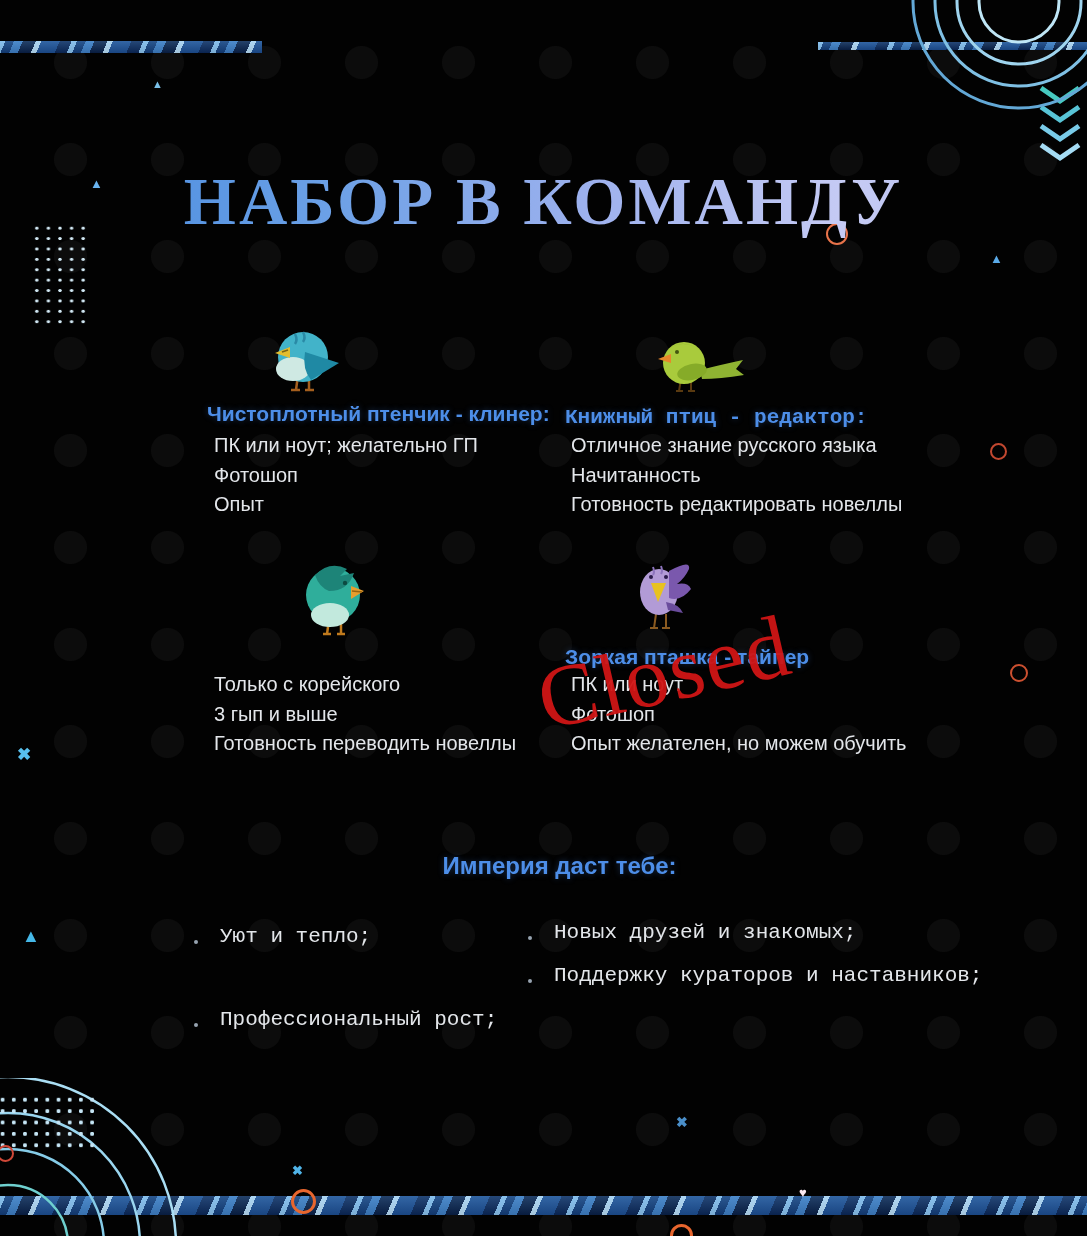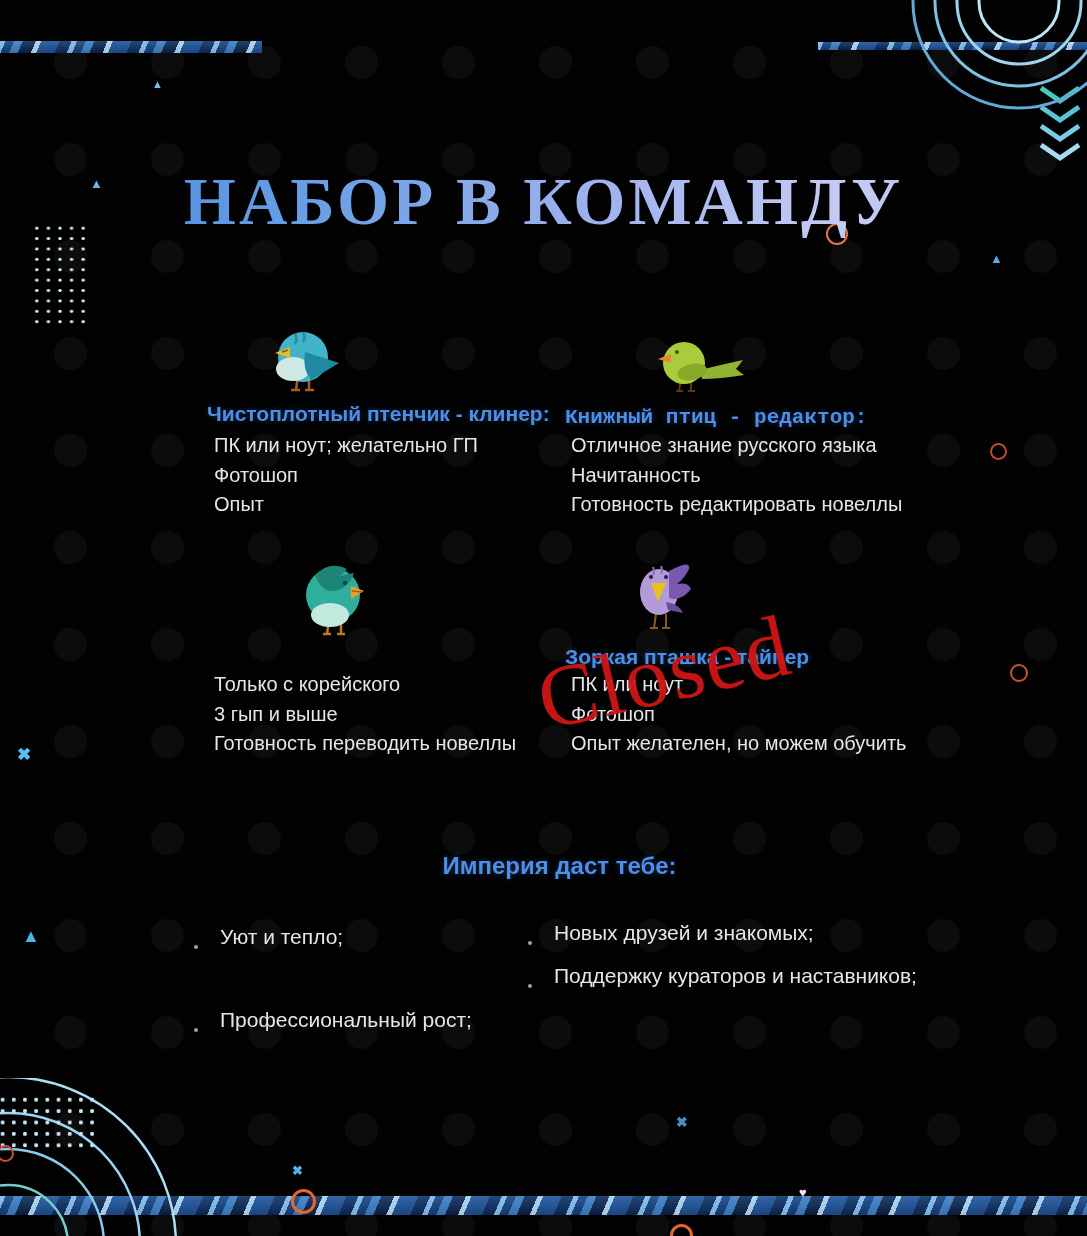--- a/index.html
+++ b/index.html
@@ -61,21 +61,21 @@
     letter-spacing:2px;opacity:.95;
     z-index:30;white-space:nowrap;
   }
   
   .ben-heading{
     position:absolute;left:0;right:0;top:852px;margin:0;
     text-align:center;font-size:24px;font-weight:bold;color:#4d8ee8;
     text-shadow:0 0 6px rgba(70,130,220,.35);
     padding-left:32px;
   }
-  .benefit{position:absolute;display:flex;align-items:flex-end;}
+  .benefit{position:absolute;display:flex;align-items:center;font-family:Liberation Mono, monospace;}
   .benefit .dot{width:4px;height:4px;border-radius:50%;background:#97a3b0;margin:10px 22px 0 0;flex:none;}
   .benefit span.txt{font-size:21px;color:#e3e6ea;white-space:nowrap;}
   .ben1{left:194px;top:925px;} .ben2{left:528px;top:921px;}
   .ben3{left:194px;top:964px;margin-top:44px;} .ben4{left:528px;top:964px;}
   .ben5{left:188px;top:1006px;}
   
   .strip{position:absolute;
     background:
       linear-gradient(180deg, rgba(120,180,240,.25), rgba(10,30,70,.15)),
       repeating-linear-gradient(113deg,

